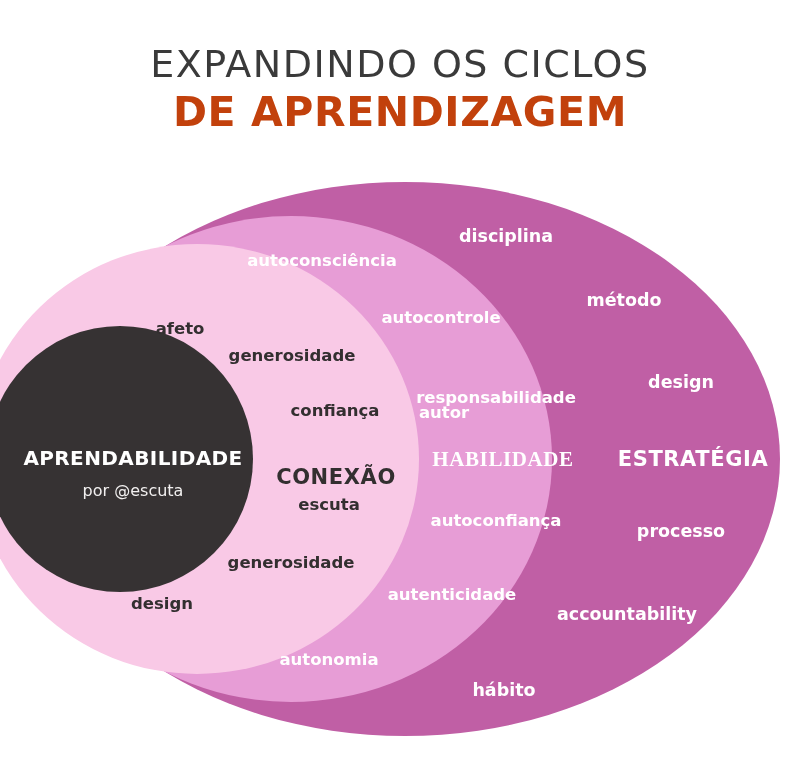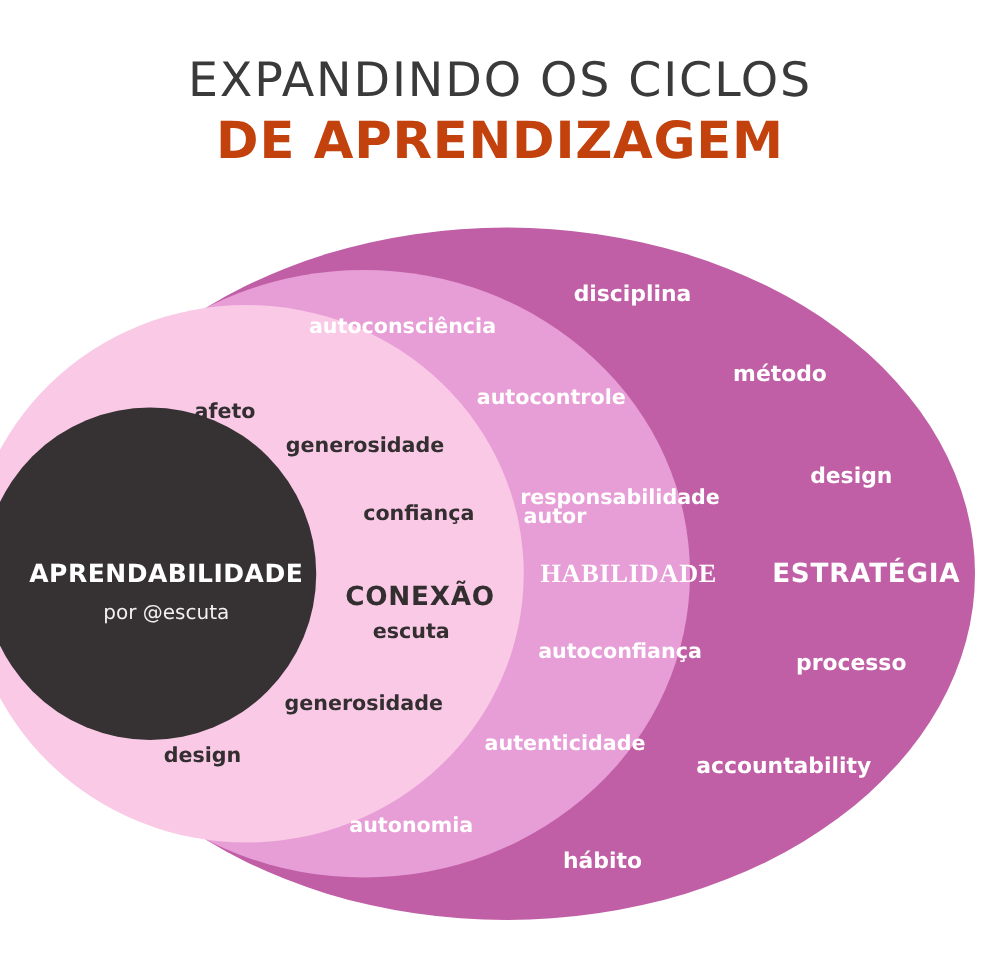--- a/index.html
+++ b/index.html
@@ -162,16 +162,16 @@
     <div class="lbl kw light" style="left:496px; top:398px;">responsabilidade</div>
     <div class="lbl kw light" style="left:496px; top:521px;">autoconfiança</div>
     <div class="lbl kw light" style="left:452px; top:595px;">autenticidade</div>
     <div class="lbl kw light" style="left:329px; top:660px;">autonomia</div>
 
     <div class="lbl kw light big" style="left:506px; top:236px;">disciplina</div>
     <div class="lbl kw light big" style="left:624px; top:300px;">método</div>
     <div class="lbl kw light big" style="left:681px; top:382px;">design</div>
     <div class="lbl kw light big" style="left:681px; top:531px;">processo</div>
     <div class="lbl kw light big" style="left:627px; top:614px;">accountability</div>
-    <div class="lbl kw light big" style="left:482px; top:690px;">hábito</div>
+    <div class="lbl kw light big" style="left:504px; top:690px;">hábito</div>
 
   </div>
 </div>
 
 </body></html>

